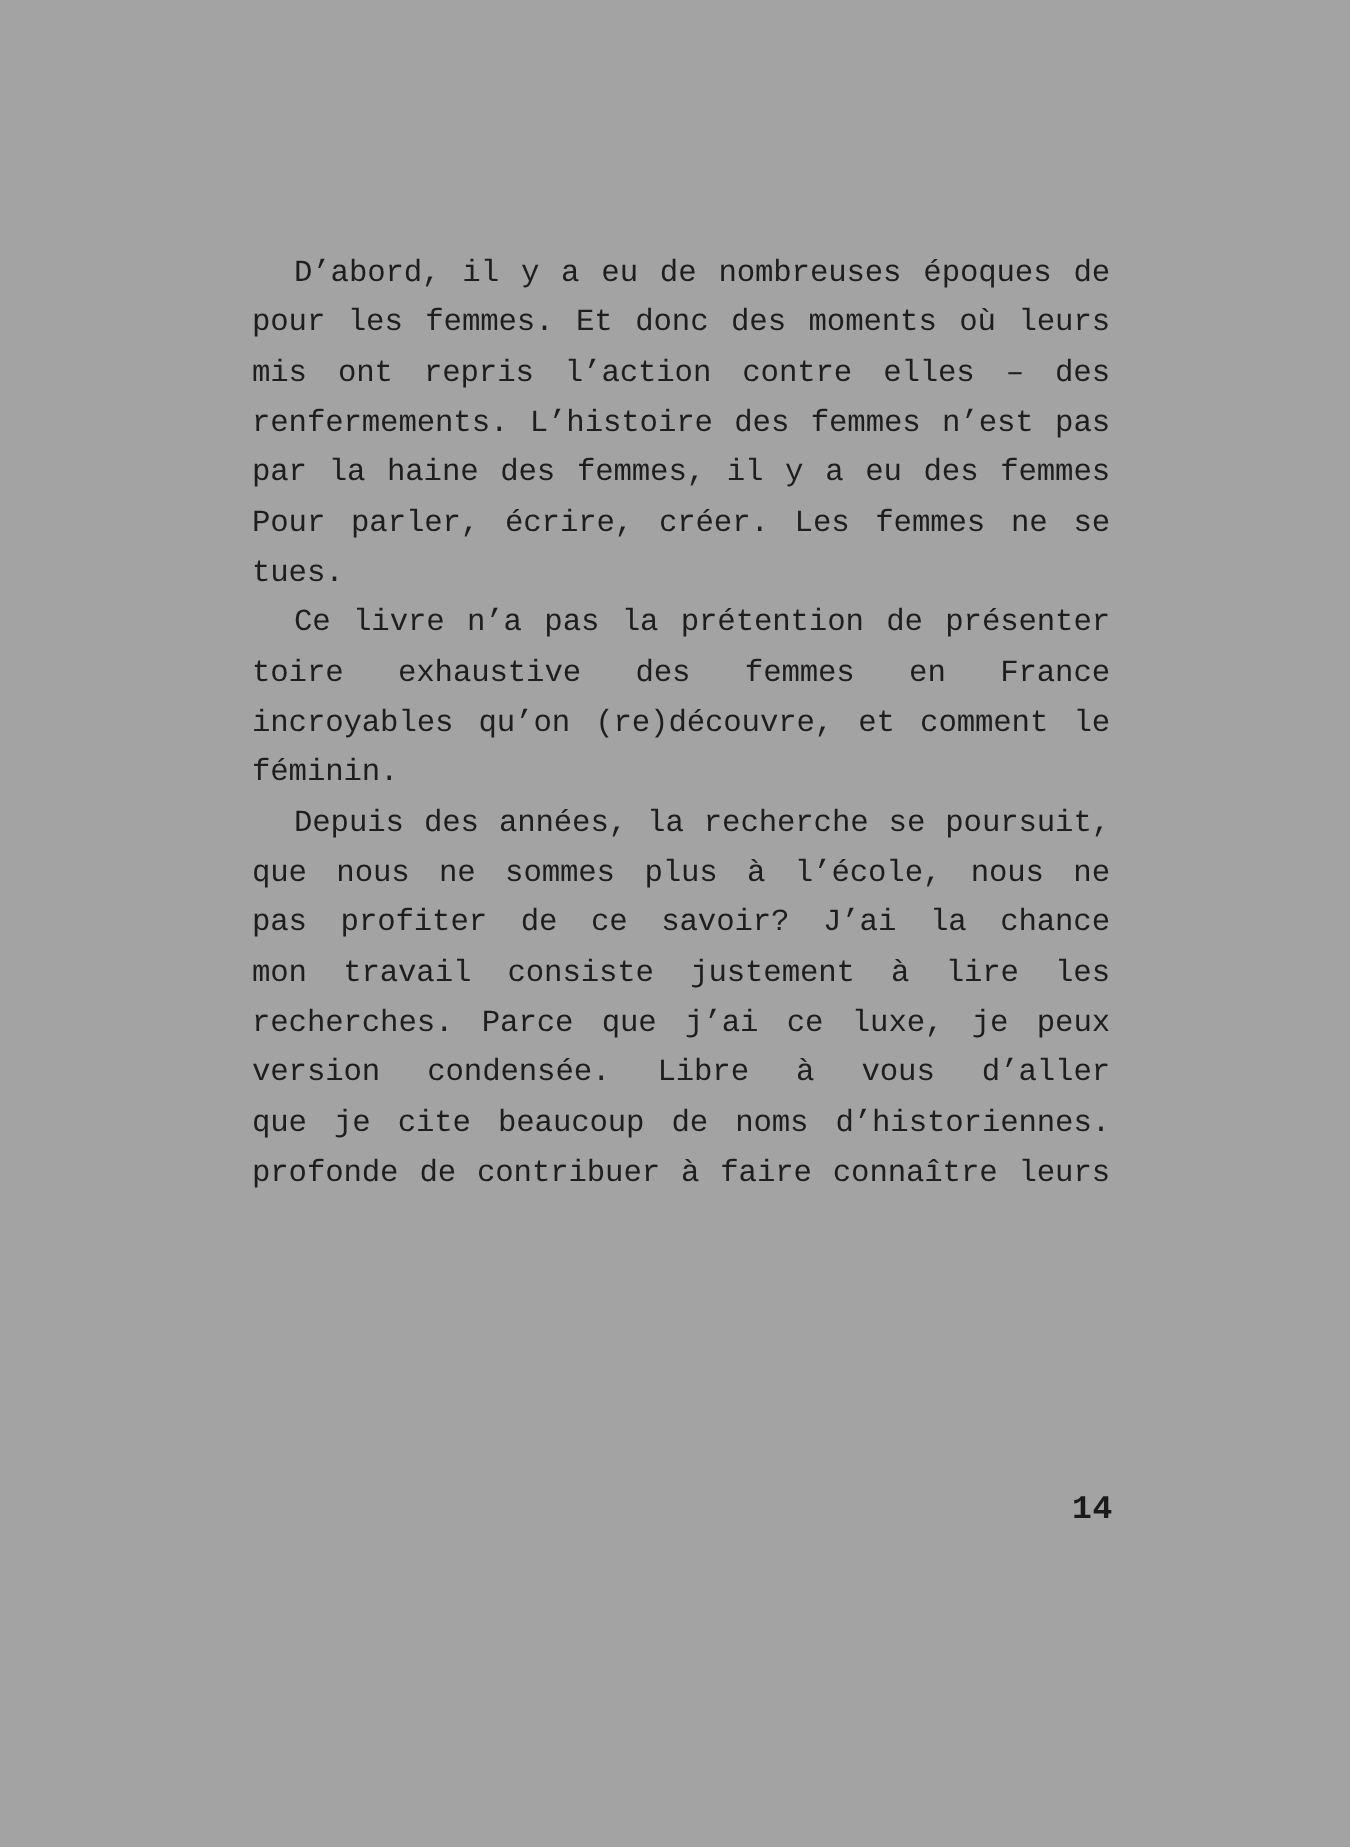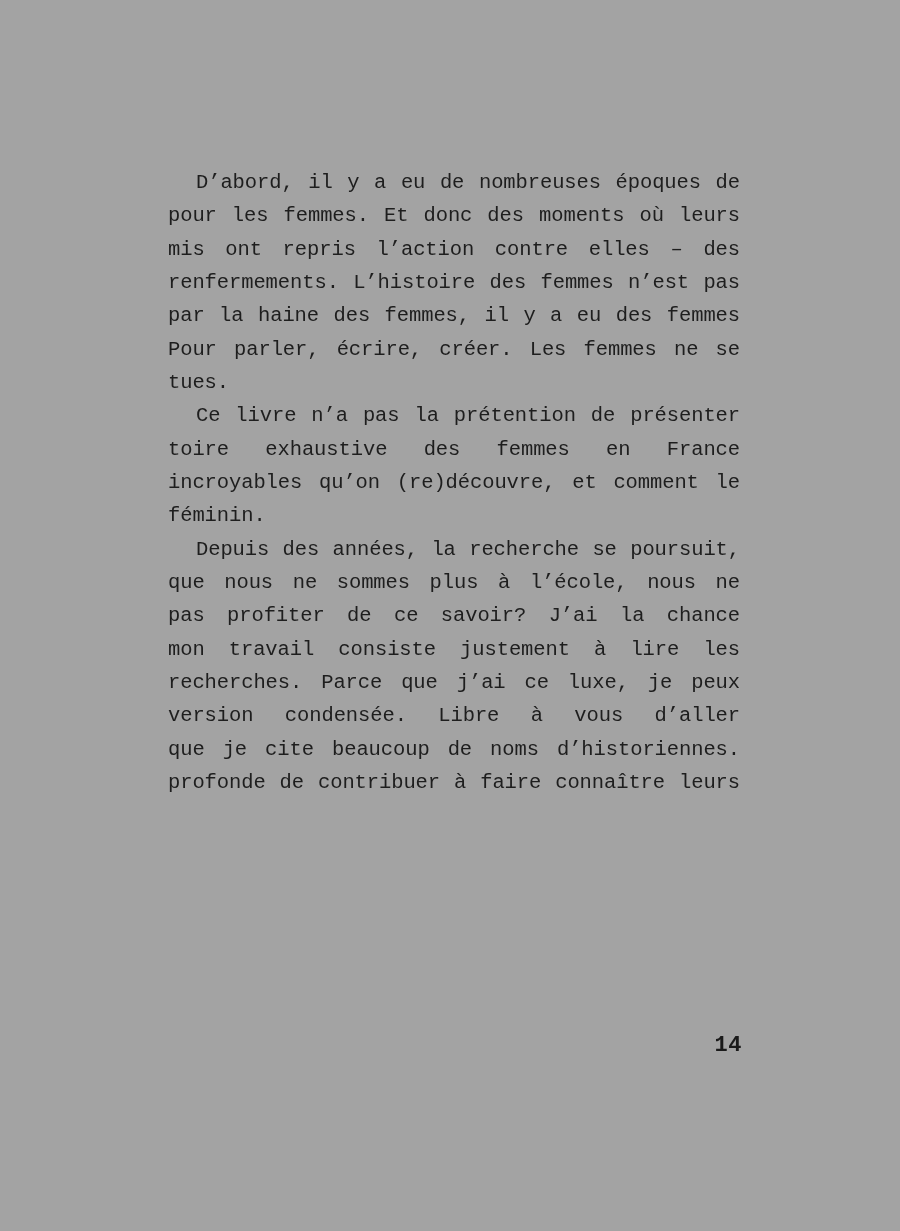--- a/index.html
+++ b/index.html
@@ -35,21 +35,21 @@
     overflow: hidden;
   }
   .line.first {
     text-indent: 28px;
   }
   .line.last {
     text-align-last: left;
   }
   .page-number {
     position: absolute;
-    top: 1033px;
+    top: 994px;
     right: 158px;
     font-size: 22px;
     font-weight: bold;
     color: #1a1a1a;
     letter-spacing: 0.5px;
   }
 </style>
 </head>
 <body>
 

